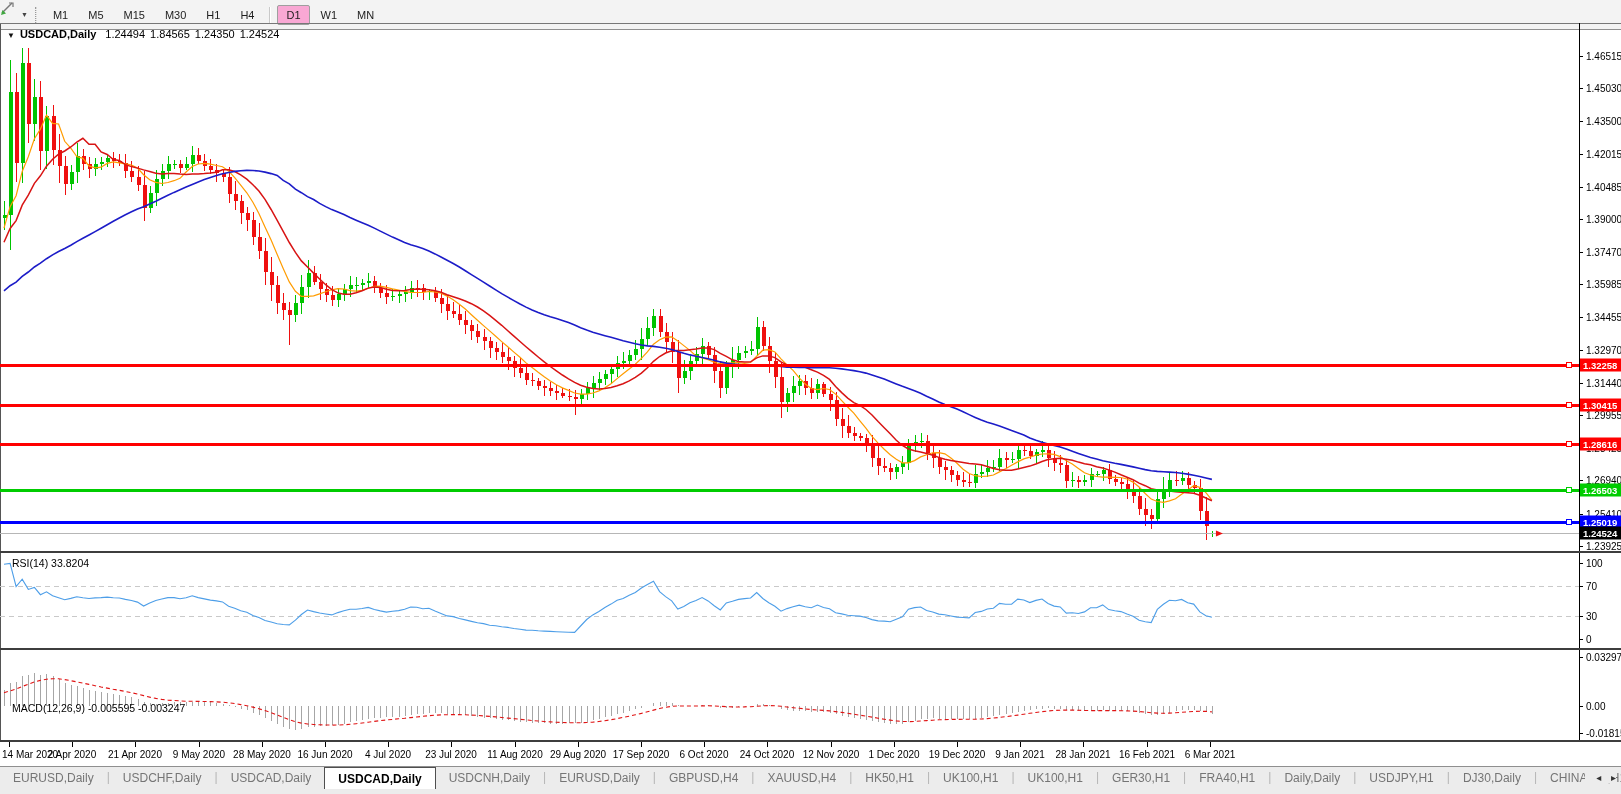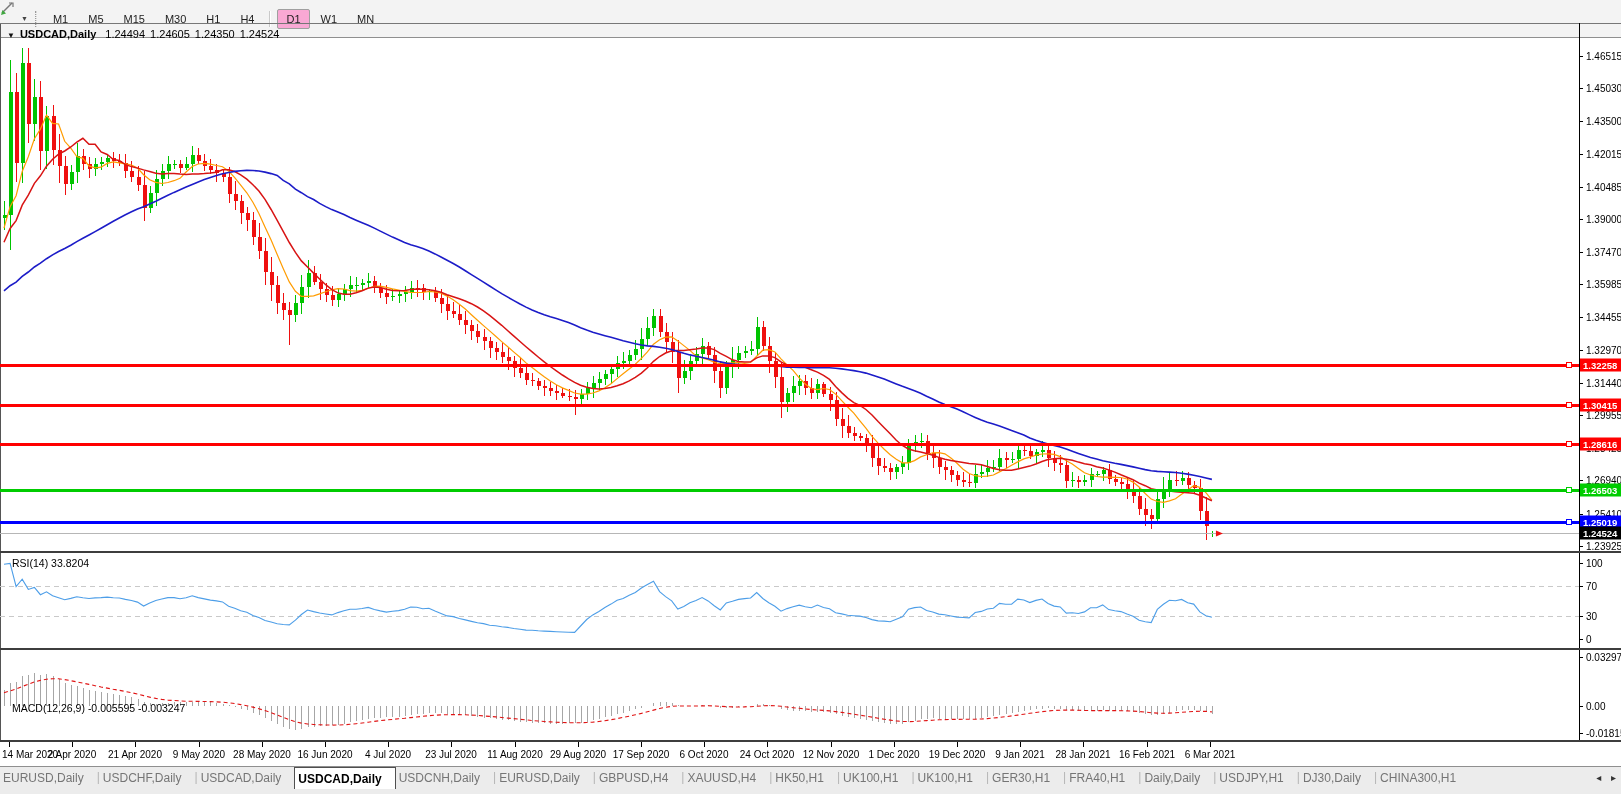--- a/index.html
+++ b/index.html
@@ -1,40 +1,40 @@
 <!DOCTYPE html>
 <html><head>
 <meta charset="utf-8">
 <style>
   html,body{margin:0;padding:0;background:#fff;}
   #screen{position:relative;width:1621px;height:794px;overflow:hidden;background:#fff;
           font-family:"Liberation Sans",sans-serif;}
   
-  #toolbar{position:absolute;left:0;top:0;width:1621px;height:38px;background:#f3f3f3;
+  #toolbar{position:absolute;left:0;top:0;width:1621px;height:30px;background:#f3f3f3;
            border-bottom:1px solid #8f8f8f;display:flex;align-items:center;box-sizing:border-box;}
   .tool-icon{width:20px;height:18px;margin-left:0;display:flex;align-items:center;justify-content:center;}
   .dd-arrow{font-size:7px;color:#444;margin:0 4px 0 1px;}
   .grip{height:16px;border-left:1px dotted #9a9a9a;border-right:1px dotted #d8d8d8;margin:0 6px 0 3px;}
   .tf-btn{font-size:11px;color:#1d1d1d;padding:2px 8px;margin:0 1px;border:1px solid transparent;
           border-radius:2px;line-height:14px;}
   .tf-btn.active{background:#f9a8d4;border:1px solid #9f9f9f;}
   .tf-sep{height:16px;border-left:1px solid #c9c9c9;border-right:1px solid #fff;margin:0 5px;}
   
   #chart-title{position:absolute;left:7px;top:28px;font-size:11px;color:#000;z-index:5;}
   #chart-title .sym{font-weight:bold;margin-right:9px;}
   #chart-title .collapse{font-size:8px;margin-right:5px;color:#111;}
   #chart-title .num{margin-right:5px;}
   .panel-label{position:absolute;left:12px;font-size:10.5px;color:#000;z-index:5;}
   #rsi-label{top:557px;}
   #macd-label{top:654px;margin-top:48px;}
   
   #tabbar{position:absolute;left:0;top:766px;width:1621px;height:28px;background:#ececec;
           border-top:1px solid #8f8f8f;box-sizing:border-box;}
   #tabs{display:flex;align-items:stretch;height:22px;overflow:hidden;white-space:nowrap;}
-  .tab{font-size:12px;color:#757575;padding:4px 13px 0 3px;box-sizing:border-box;}
+  .tab{font-size:12px;color:#757575;padding:4px 13px 0 13px;box-sizing:border-box;}
   .tab-sep{color:#b5b5b5;padding-top:3px;font-size:12px;}
   .tab.active{background:#fff;color:#000;font-weight:bold;border:1px solid #4f4f4f;border-bottom:none;
               margin-top:0px;padding-top:4px;}
   #tab-arrows{position:absolute;right:5px;top:5px;font-size:10px;color:#333;background:#ececec;padding-left:4px;}
   #tab-arrows span{margin-left:7px;}
   svg{position:absolute;left:0;top:0;}
   text{font-family:"Liberation Sans",sans-serif;}
 </style>
 </head>
 <body>
@@ -805,21 +805,21 @@
         <line x1="1083.5" y1="742" x2="1083.5" y2="747" stroke="#000" stroke-width="1"></line>
         <text x="1083" y="758" font-size="10" fill="#000" text-anchor="middle">28 Jan 2021</text>
         <line x1="1147.5" y1="742" x2="1147.5" y2="747" stroke="#000" stroke-width="1"></line>
         <text x="1147" y="758" font-size="10" fill="#000" text-anchor="middle">16 Feb 2021</text>
         <line x1="1210.5" y1="742" x2="1210.5" y2="747" stroke="#000" stroke-width="1"></line>
         <text x="1210" y="758" font-size="10" fill="#000" text-anchor="middle">6 Mar 2021</text>
       </g>
     </svg>
 
   <div id="chart-title">
-    <span class="collapse">▼</span><span class="sym">USDCAD,Daily</span><span class="num">1.24494</span><span class="num">1.24605</span><span class="num">1.24350</span><span class="num">1.24524</span>
+    <span class="collapse">▼</span><span class="sym">USDCAD,Daily</span><span class="num">1.24494</span><span class="num">1.84565</span><span class="num">1.24350</span><span class="num">1.24524</span>
   </div>
 
   <div id="rsi-label" class="panel-label">
     <span>RSI(14)</span>&nbsp;<span>33.8204</span>
   </div>
   <div id="macd-label" class="panel-label">
     <span>MACD(12,26,9)</span>&nbsp;<span>-0.005595</span>&nbsp;<span>-0.003247</span>
   </div>
 
   <div id="tabbar">

